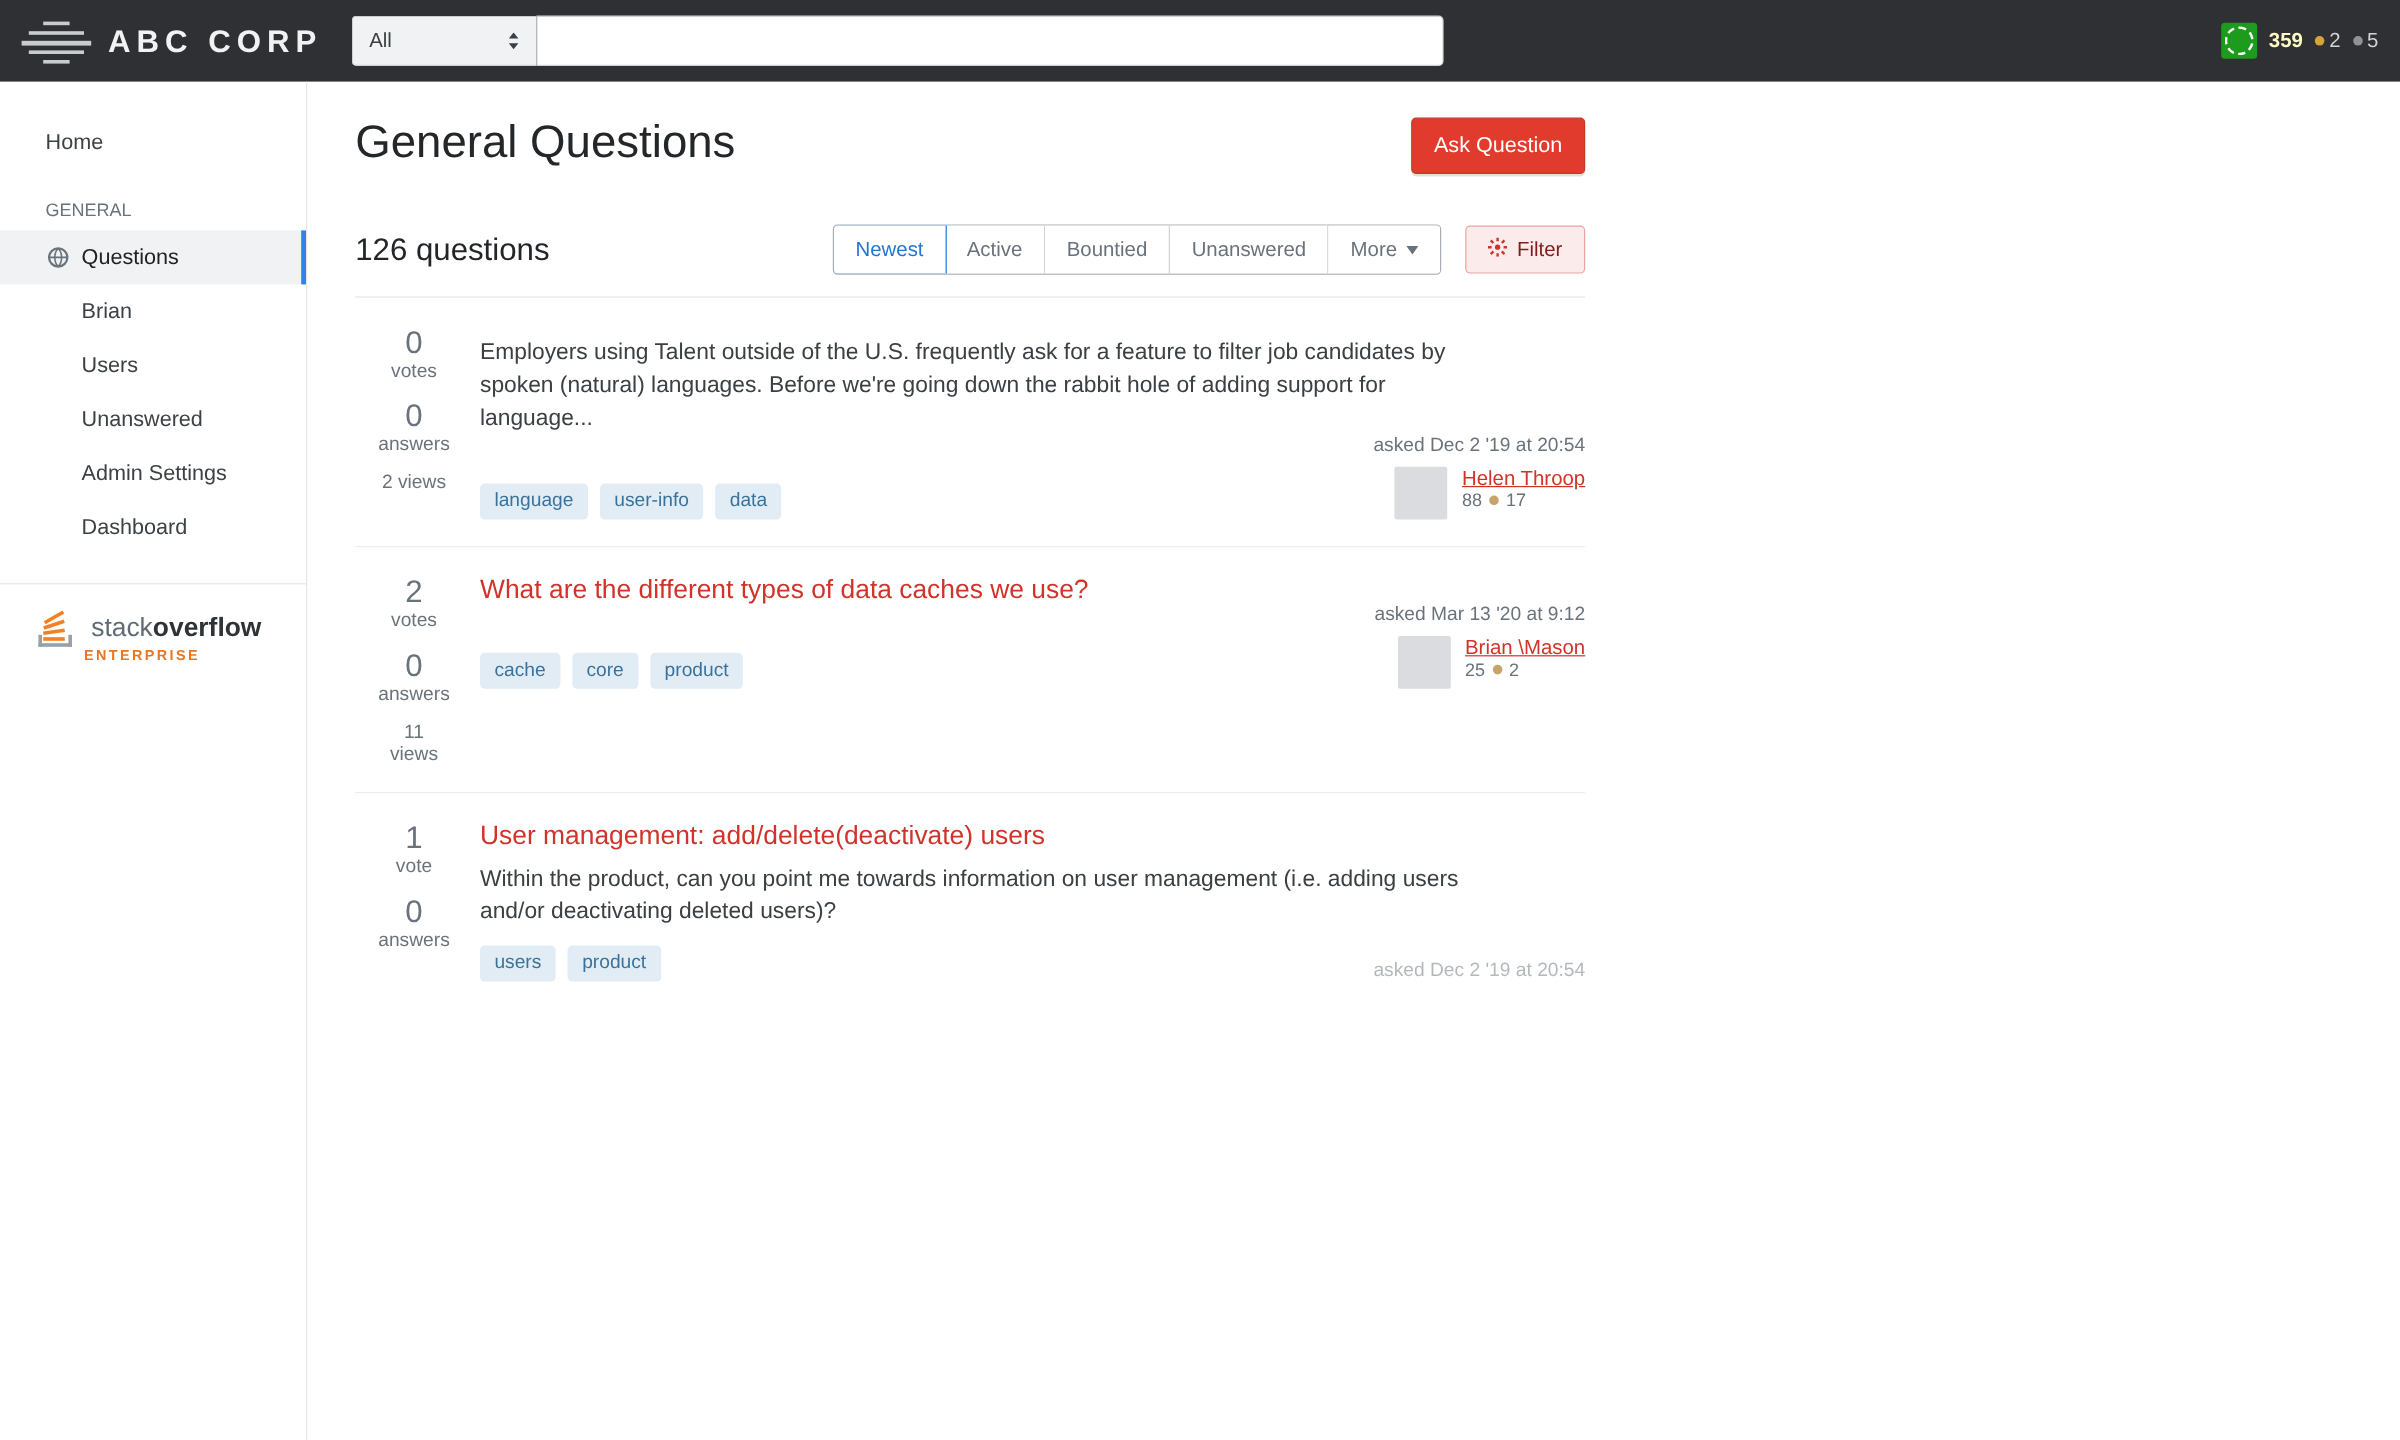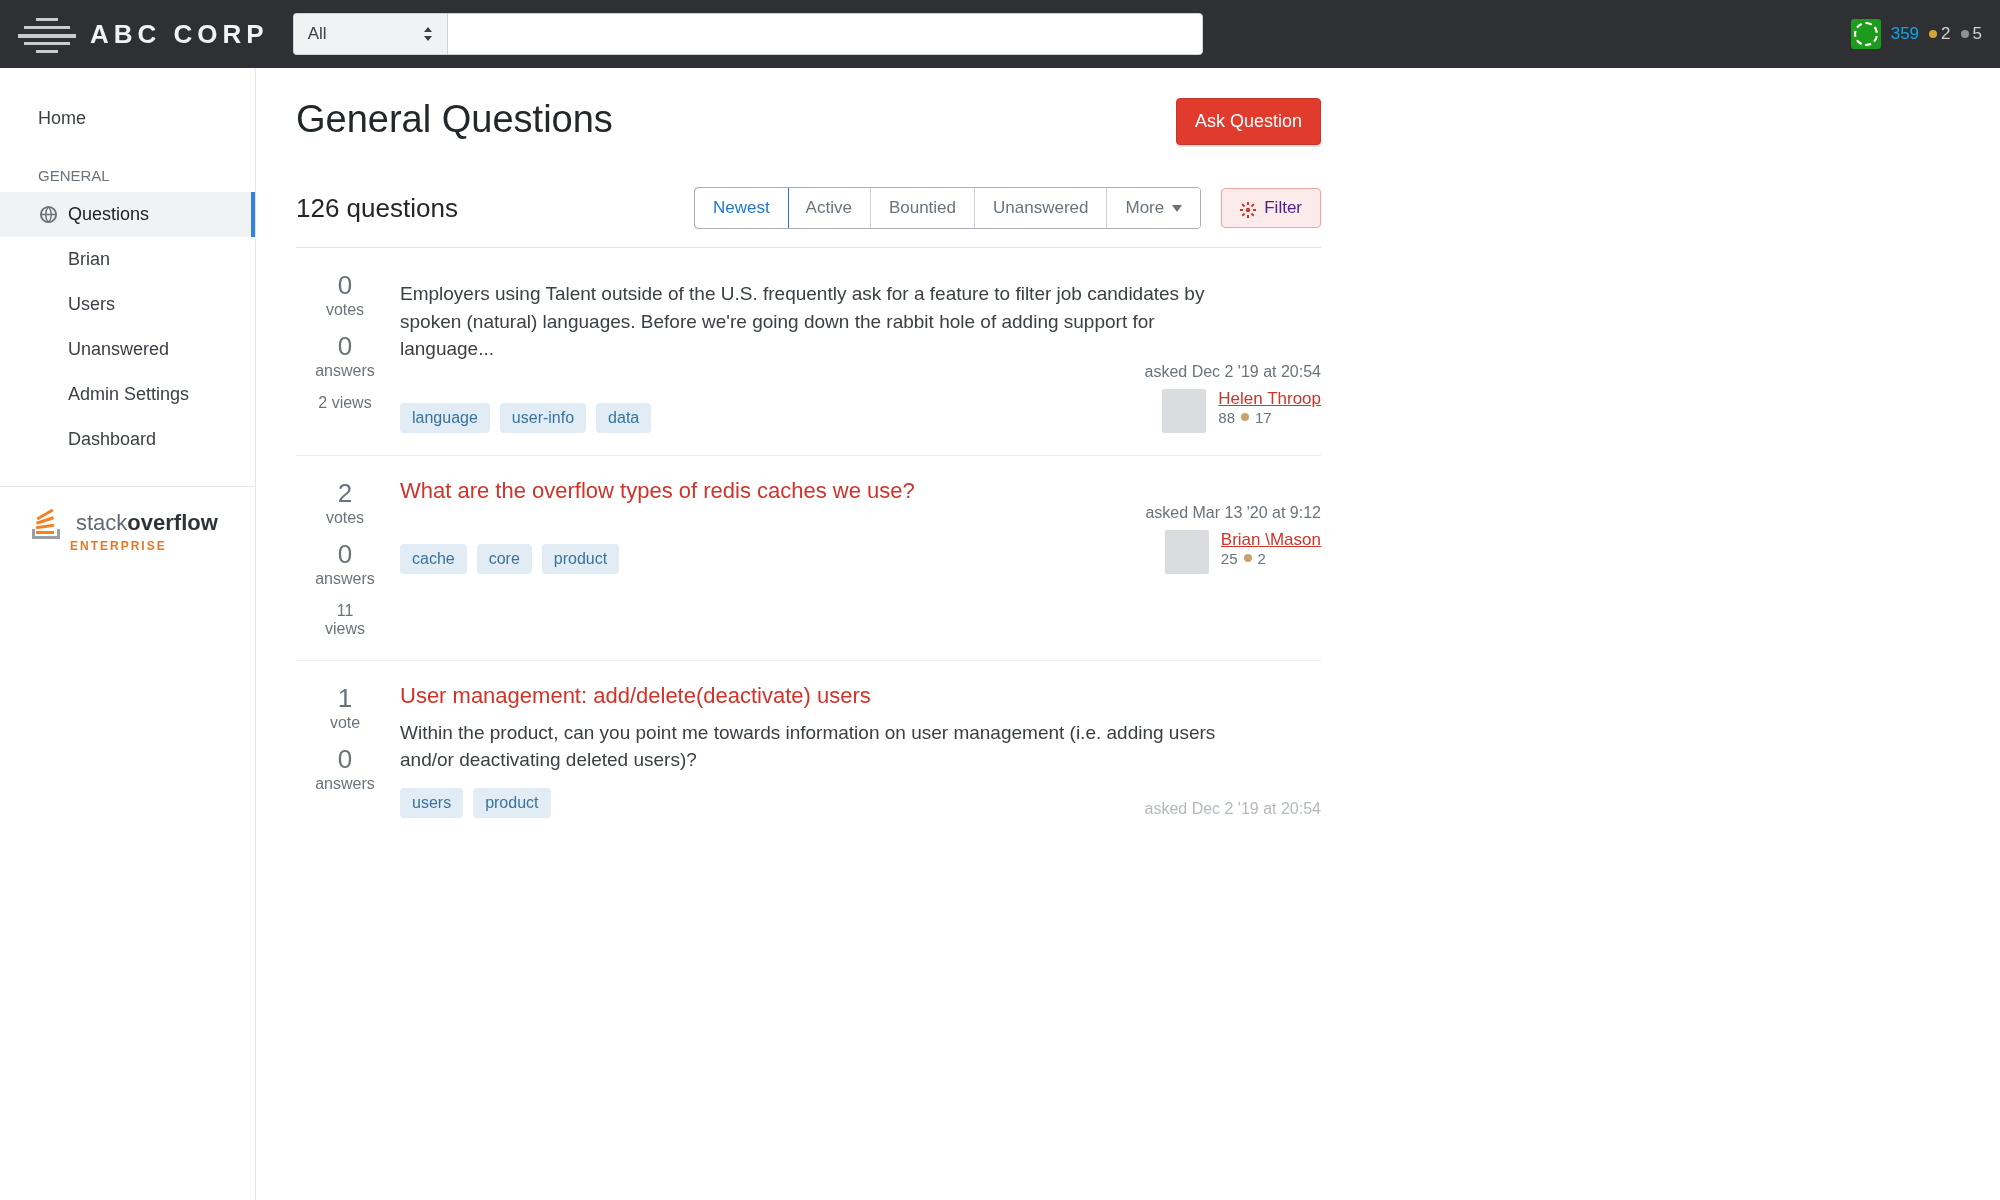--- a/index.html
+++ b/index.html
@@ -12,21 +12,21 @@
 .brand-mark .l { position:absolute; height:3px; background:#c9cccf; }
 .brand-title { font-size: 26px; font-weight: 800; letter-spacing: 5px; color:#f1f2f3; }
 .searchwrap { display:flex; flex:1; max-width: 910px; }
 .scope { width: 154px; height: 42px; background:#f1f2f3; border:1px solid #cfd2d6; border-right:none; border-radius: 4px 0 0 4px; display:flex; align-items:center; padding: 0 14px; color:#3b4045; font-size:17px; position:relative; }
 .scope .caret { position:absolute; right:14px; }
 .caret svg { display:block; }
 .searchbox { flex:1; height:42px; border:1px solid #cfd2d6; border-radius: 0 4px 4px 0; background:#fff; padding: 0 12px; font-size:16px; }
 .user-area { display:flex; align-items:center; gap:10px; margin-left:auto; color:#fff; font-size:17px; }
 .avatar-chip { width:30px; height:30px; border-radius:3px; background:#1d9b1d; position:relative; }
 .avatar-chip::before { content:""; position:absolute; inset:3px; border:2px dashed #fff; border-radius:50%; }
-.rep { font-weight:400; color:#0ea5e9; }
+.rep { font-weight:700; color:#fef9c3; }
 .badge-dot { display:inline-flex; align-items:center; gap:4px; color:#d1d3d6; }
 .dot { width:8px; height:8px; border-radius:50%; display:inline-block; }
 .dot.gold { background:#d5a43a; }
 .dot.gray { background:#8f9297; }
 
 
 .page { display:flex; }
 .sidebar { width: 256px; border-right:1px solid #e4e6e8; min-height: calc(100vh - 68px); padding-top: 28px; }
 .sidebar .group-label { padding: 8px 24px 8px 38px; color:#6a737c; font-size:15px; }
 .sidebar a.navitem { display:flex; align-items:center; gap:10px; padding: 12px 24px 12px 38px; color:#3c4146; text-decoration:none; font-size:18px; position:relative; }
@@ -51,21 +51,21 @@
 .btn-ask { background:#e03b2d; color:#fff; border:1px solid #c8362a; border-radius:4px; padding: 12px 18px; font-size:18px; box-shadow: 0 2px 0 rgba(0,0,0,.12); cursor:pointer; }
 
 .subhead { display:flex; align-items:center; justify-content:space-between; margin-top: 42px; padding-bottom: 18px; border-bottom:1px solid #e4e6e8; }
 .qcount { font-size:26px; color:#232629; }
 .tabsrow { display:flex; align-items:center; gap:20px; }
 .tabs { display:flex; border:1px solid #a9aeb4; border-radius:4px; overflow:hidden; }
 .tabs .tab { padding:10px 18px; font-size:17px; color:#6a737c; border-right:1px solid #cfd2d6; background:#fff; cursor:pointer; display:flex; align-items:center; gap:8px; }
 .tabs .tab:last-child { border-right:none; }
 .tabs .tab.sel { color:#2376cf; border:1px solid #2376cf; margin:-1px; border-radius:4px 0 0 4px; position:relative; z-index:2; }
 .tab .tri { width:0;height:0;border-left:5px solid transparent;border-right:5px solid transparent;border-top:7px solid #6a737c; }
-.btn-filter { border:1px solid #e9a4a1; background:#fbeceb; color:#4c1d95; border-radius:4px; padding:9px 18px; font-size:17px; display:flex; align-items:flex-end; gap:8px; cursor:pointer; }
+.btn-filter { border:1px solid #e9a4a1; background:#fbeceb; color:#7f1d1d; border-radius:4px; padding:9px 18px; font-size:17px; display:flex; align-items:flex-start; gap:8px; cursor:pointer; }
 .gear { width:16px; height:16px; }
 
 
 .qlist { }
 .qitem { display:flex; border-bottom:1px solid #eceef0; padding: 22px 0; }
 .stats { width:98px; text-align:center; color:#6a737c; font-size:16px; }
 .stats .num { font-size:26px; color:#6a737c; }
 .stats .lbl { font-size:16px; margin-bottom: 12px; }
 .stats .views { font-size:16px; margin-top: 14px; }
 .qbody { flex:1; padding-left: 6px; }
@@ -260,21 +260,21 @@
           <div class="num">2</div>
           <div class="lbl">votes</div>
           <div class="num">0</div>
           <div class="lbl">answers</div>
           <div class="views">
             <div>11</div>
             <div>views</div>
           </div>
         </div>
         <div class="qbody">
-          <a href="#" class="qtitle">What are the overflow types of redis caches we use?</a>
+          <a href="#" class="qtitle">What are the different types of data caches we use?</a>
           <div class="bottomrow">
             <div class="tagrow">
               <span class="tag">cache</span>
               <span class="tag">core</span>
               <span class="tag">product</span>
             </div>
             <div class="meta">
               <div class="asked">asked Mar 13 '20 at 9:12</div>
               <div class="asker">
                 <div class="av"></div>

